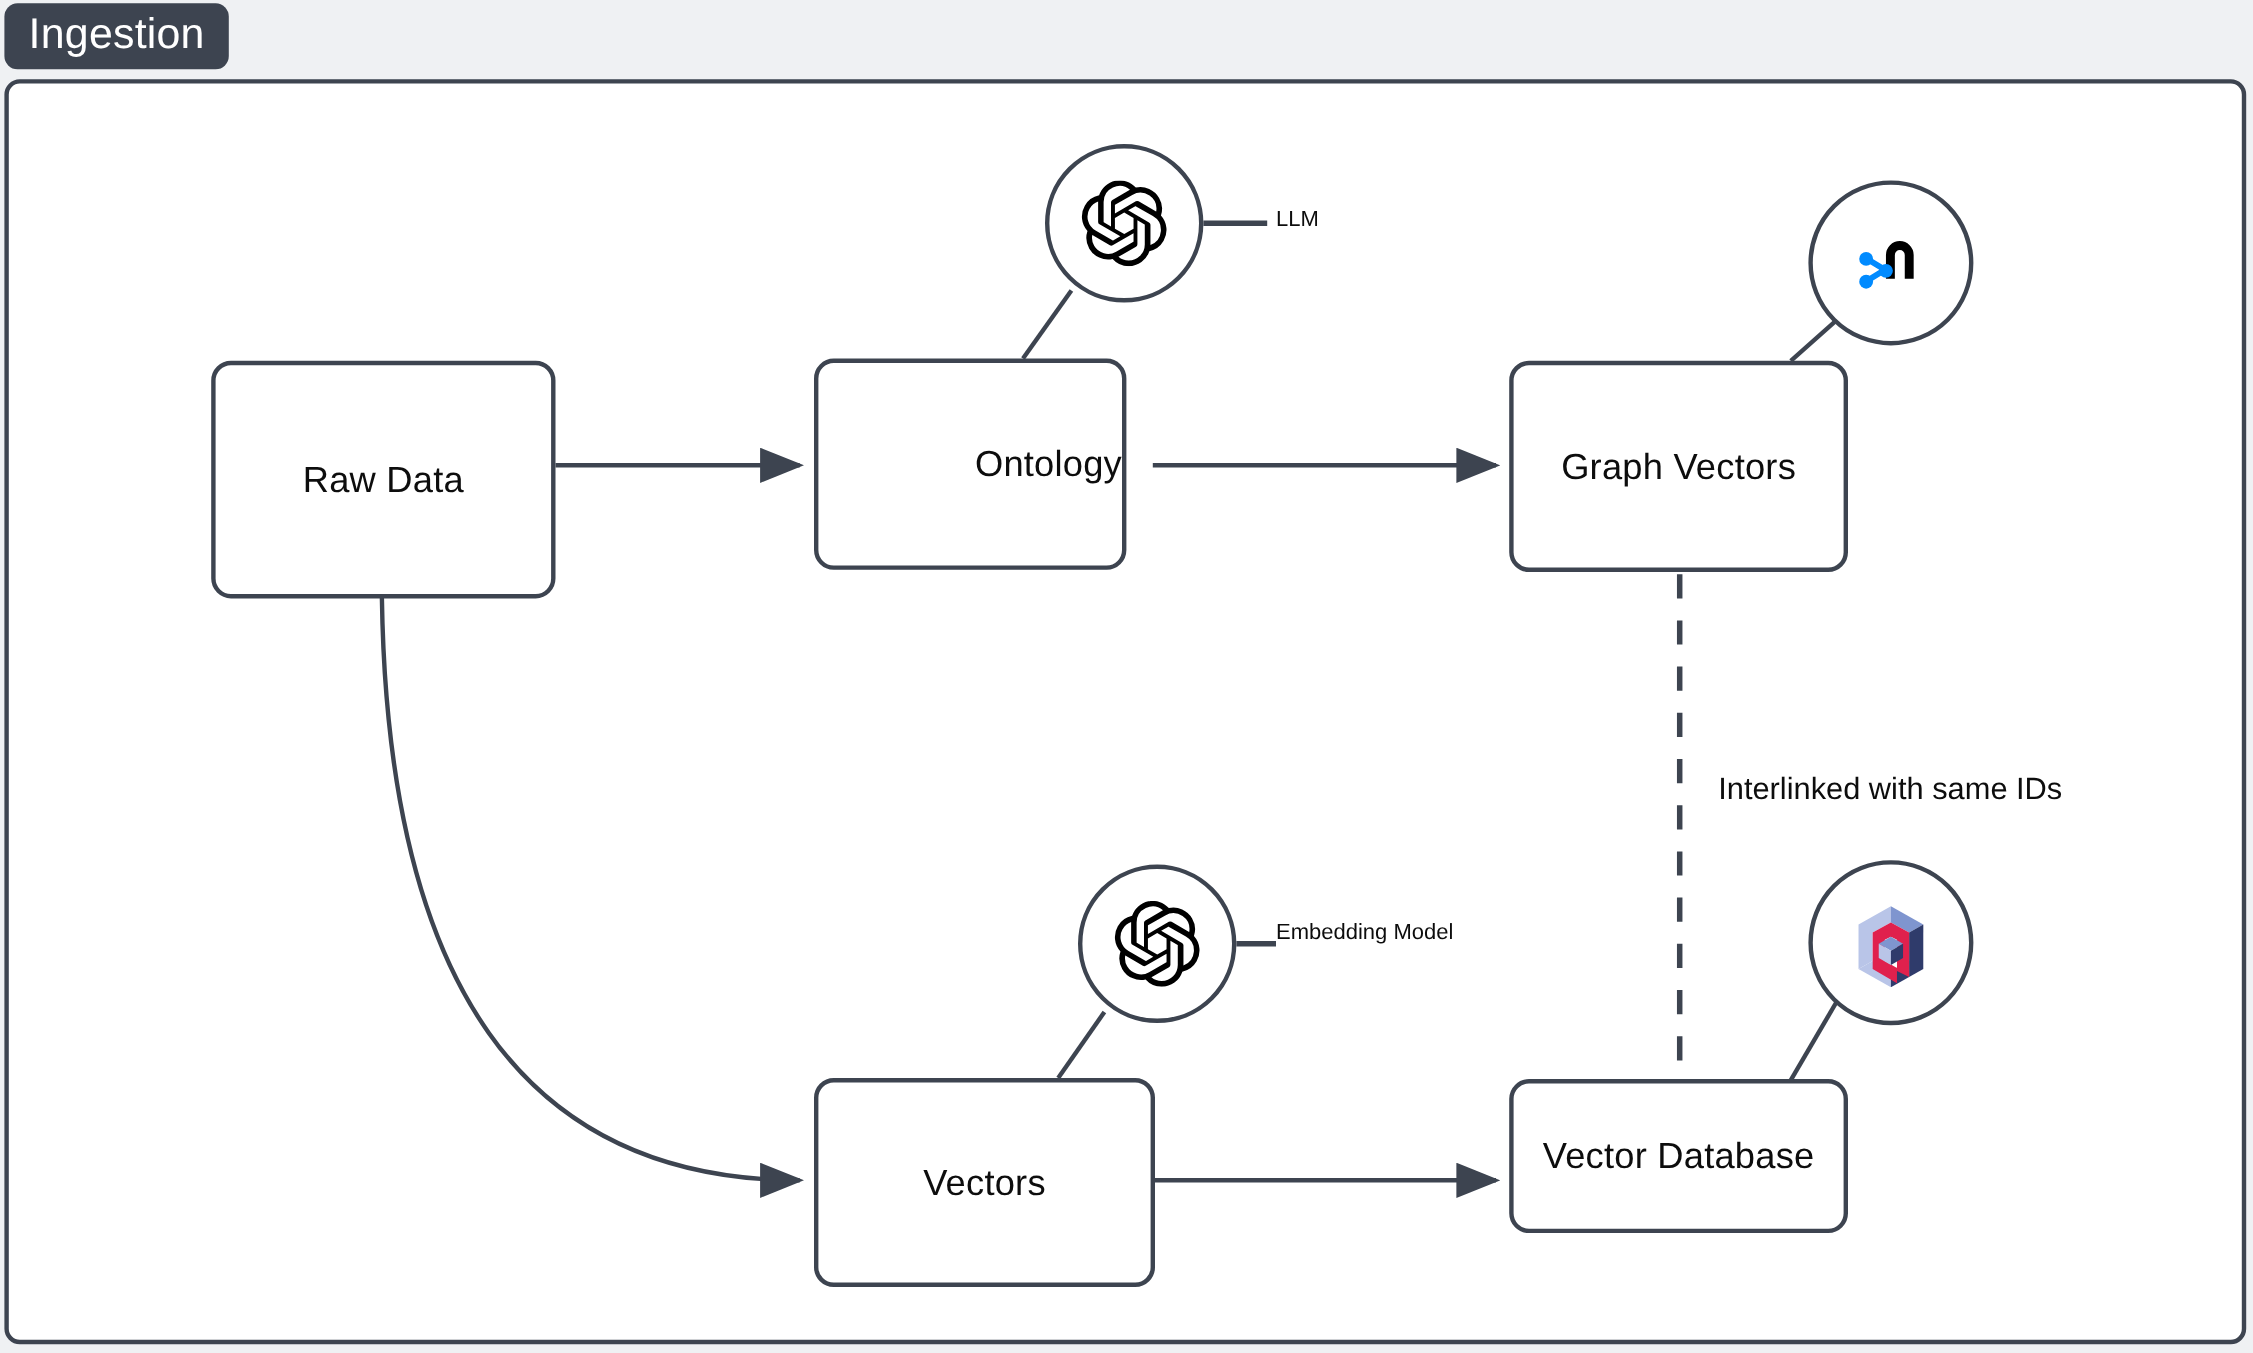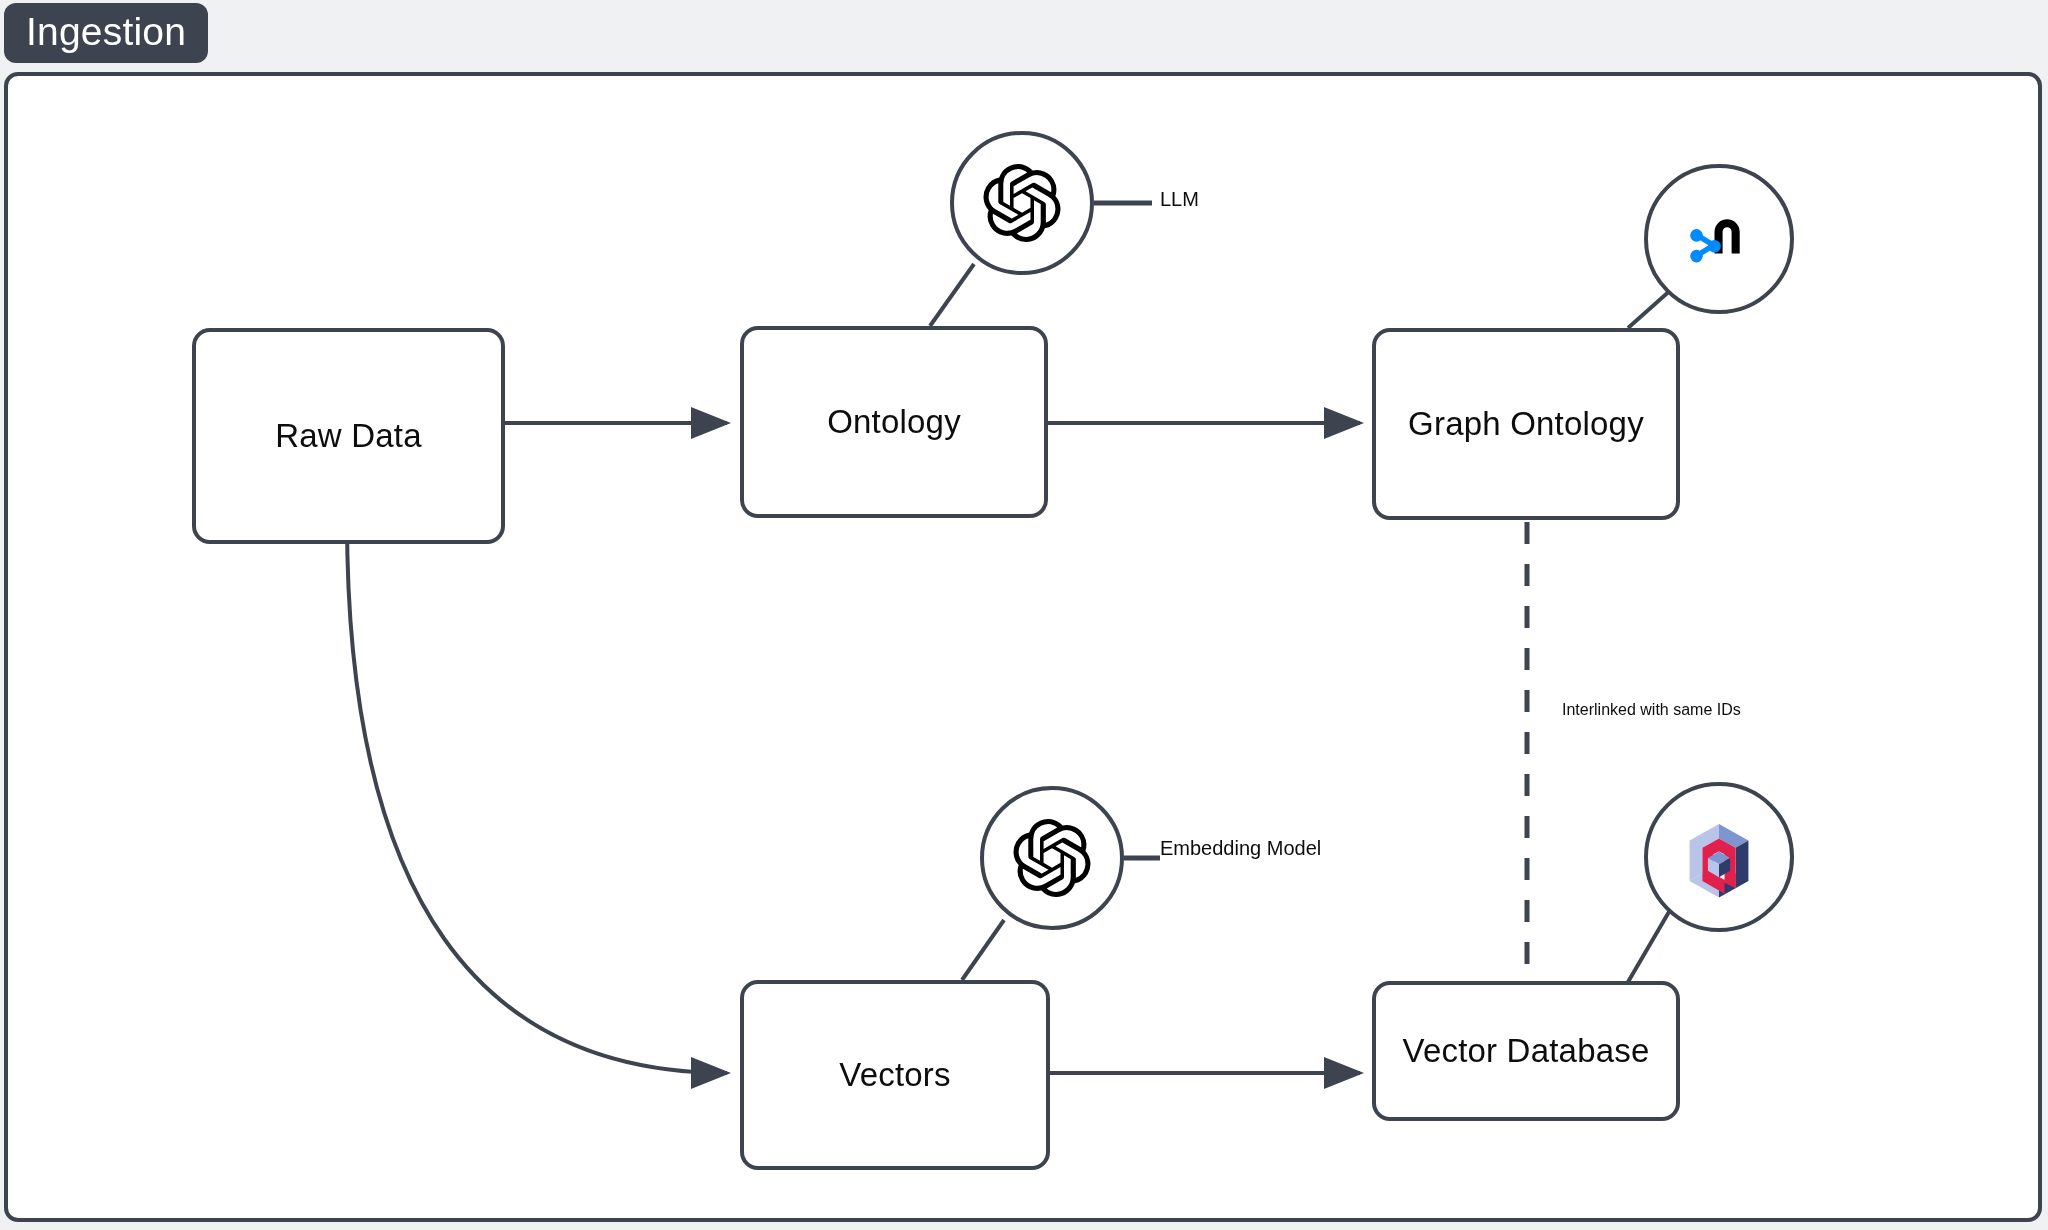--- a/index.html
+++ b/index.html
@@ -90,21 +90,21 @@
   }
   
   .anno {
     position: absolute;
     font-size: 20px;
     color: #0d0d0d;
     white-space: nowrap;
     z-index: 5;
   }
   .anno.small {
-    font-size: 16px;
+    font-size: 28px;
   }
 </style>
 </head>
 <body>
 
 <div id="stage">
 
   <div class="group-frame"></div>
 
   <div class="group-badge">Ingestion</div>
@@ -136,26 +136,26 @@
 
     <line x1="1004" y1="920" x2="962" y2="980" stroke="#3d4450" stroke-width="4"></line>
 
     <line x1="1673" y1="905" x2="1628" y2="982" stroke="#3d4450" stroke-width="4"></line>
   </svg>
 
   <div class="node" style="left:192px; top:328px; width:313px; height:216px;">
     <span class="node-label">Raw Data</span>
   </div>
 
-  <div class="node" style="left:740px; top:326px; width:308px; height:192px;">
+  <div class="node" style="left:740px; top:326px; width:284px; height:192px;justify-content:flex-end;">
     <span class="node-label">Ontology</span>
   </div>
 
   <div class="node" style="left:1372px; top:328px; width:308px; height:192px;">
-    <span class="node-label">Graph Ontology</span>
+    <span class="node-label">Graph Vectors</span>
   </div>
 
   <div class="node" style="left:740px; top:980px; width:310px; height:190px;">
     <span class="node-label">Vectors</span>
   </div>
 
   <div class="node" style="left:1372px; top:981px; width:308px; height:140px;justify-content:center;">
     <span class="node-label">Vector Database</span>
   </div>
 

